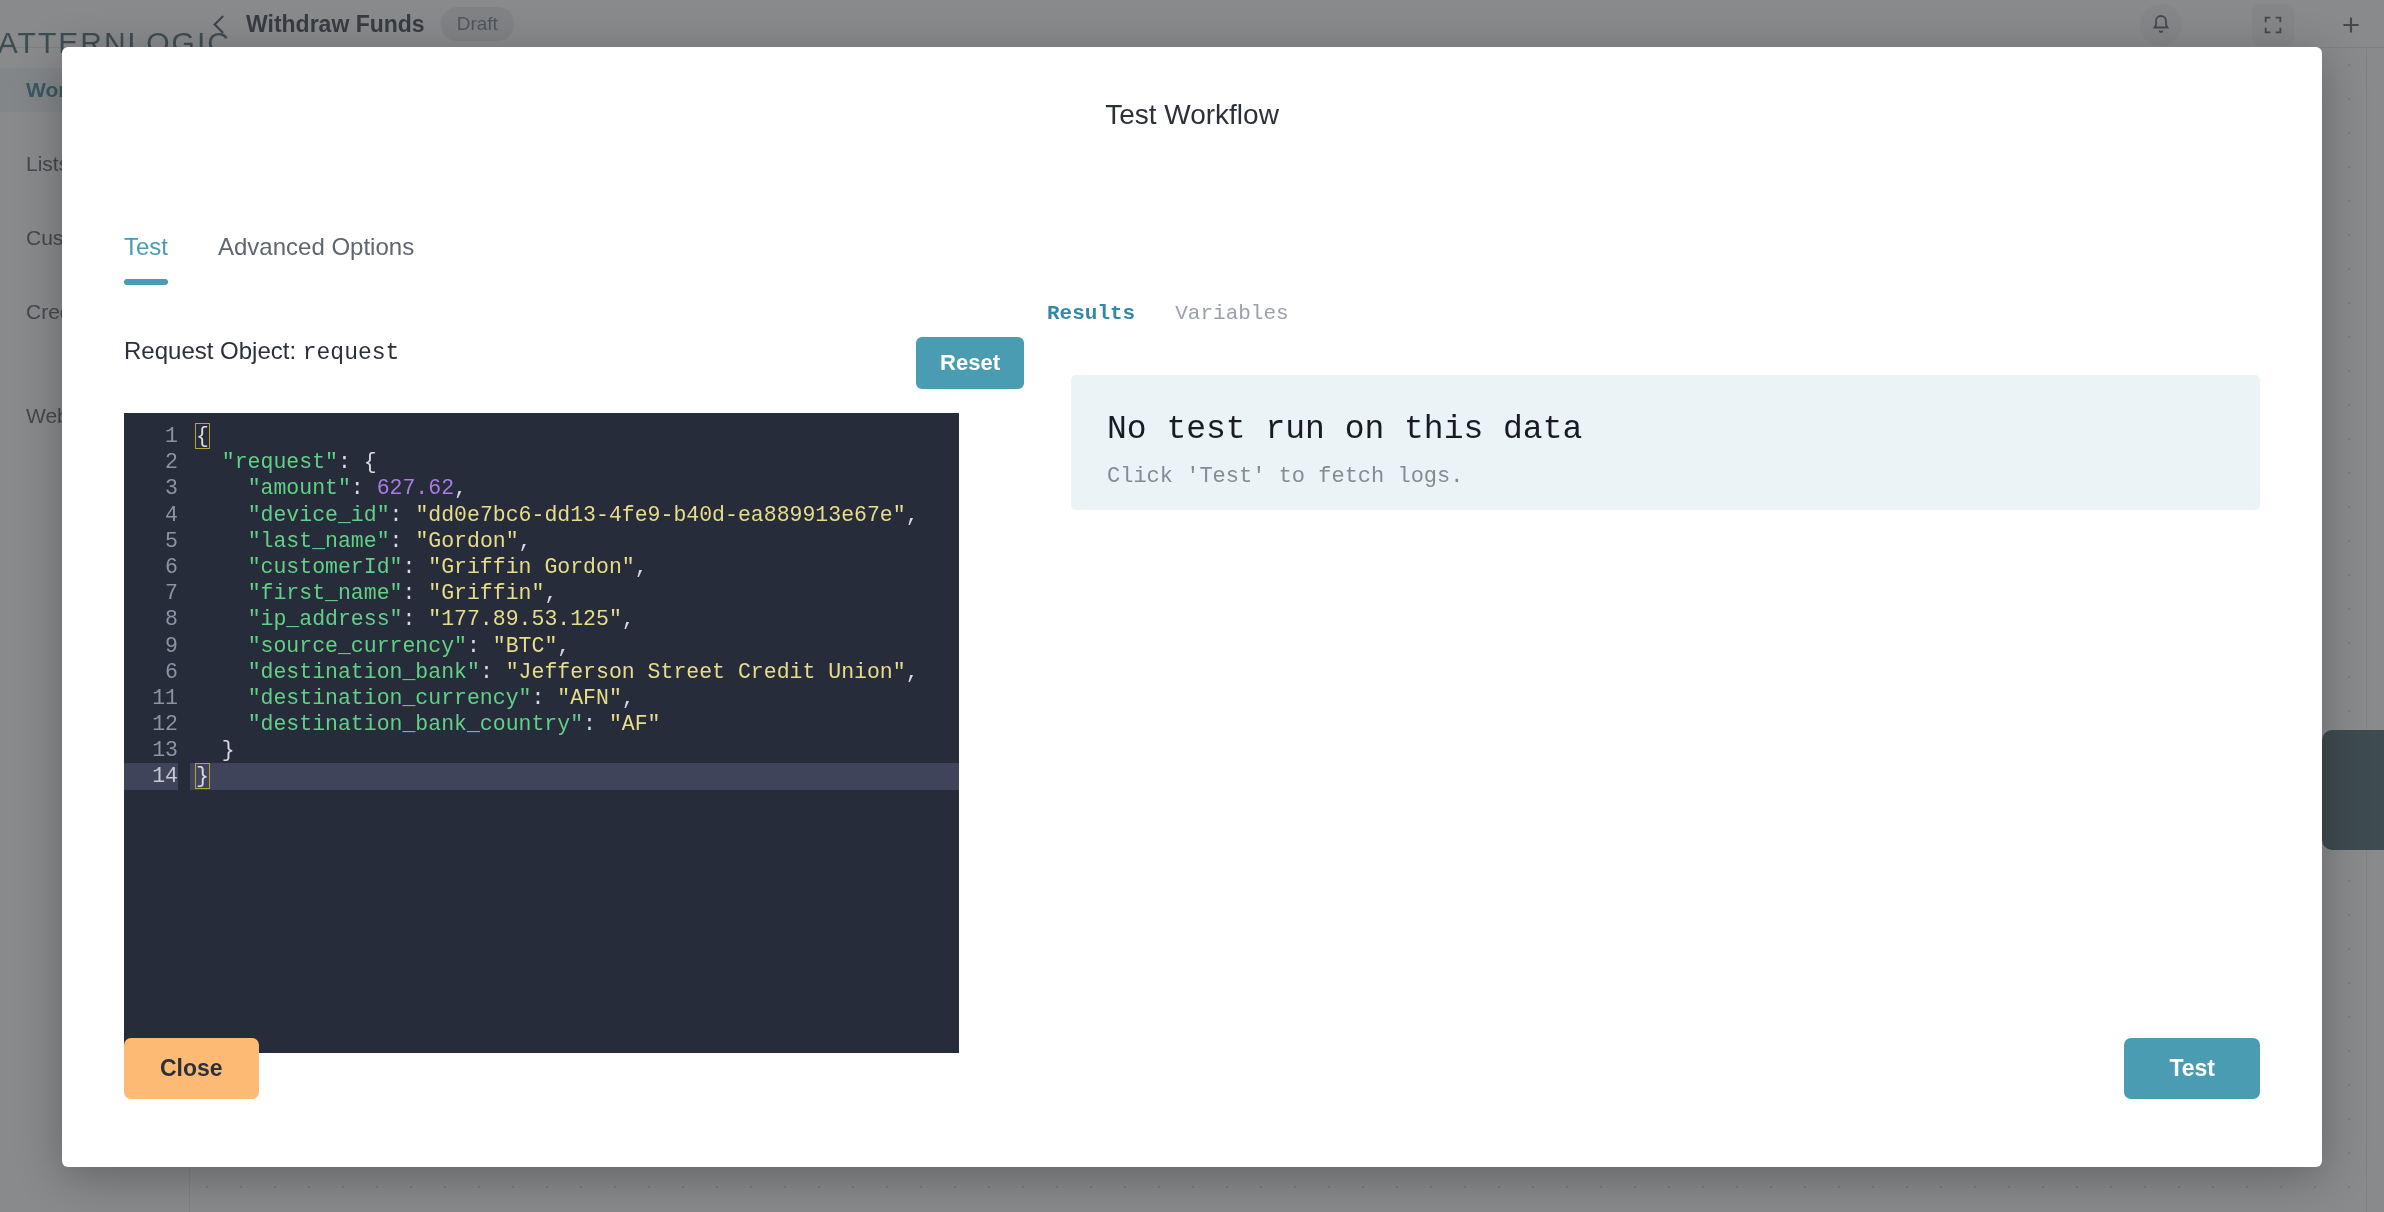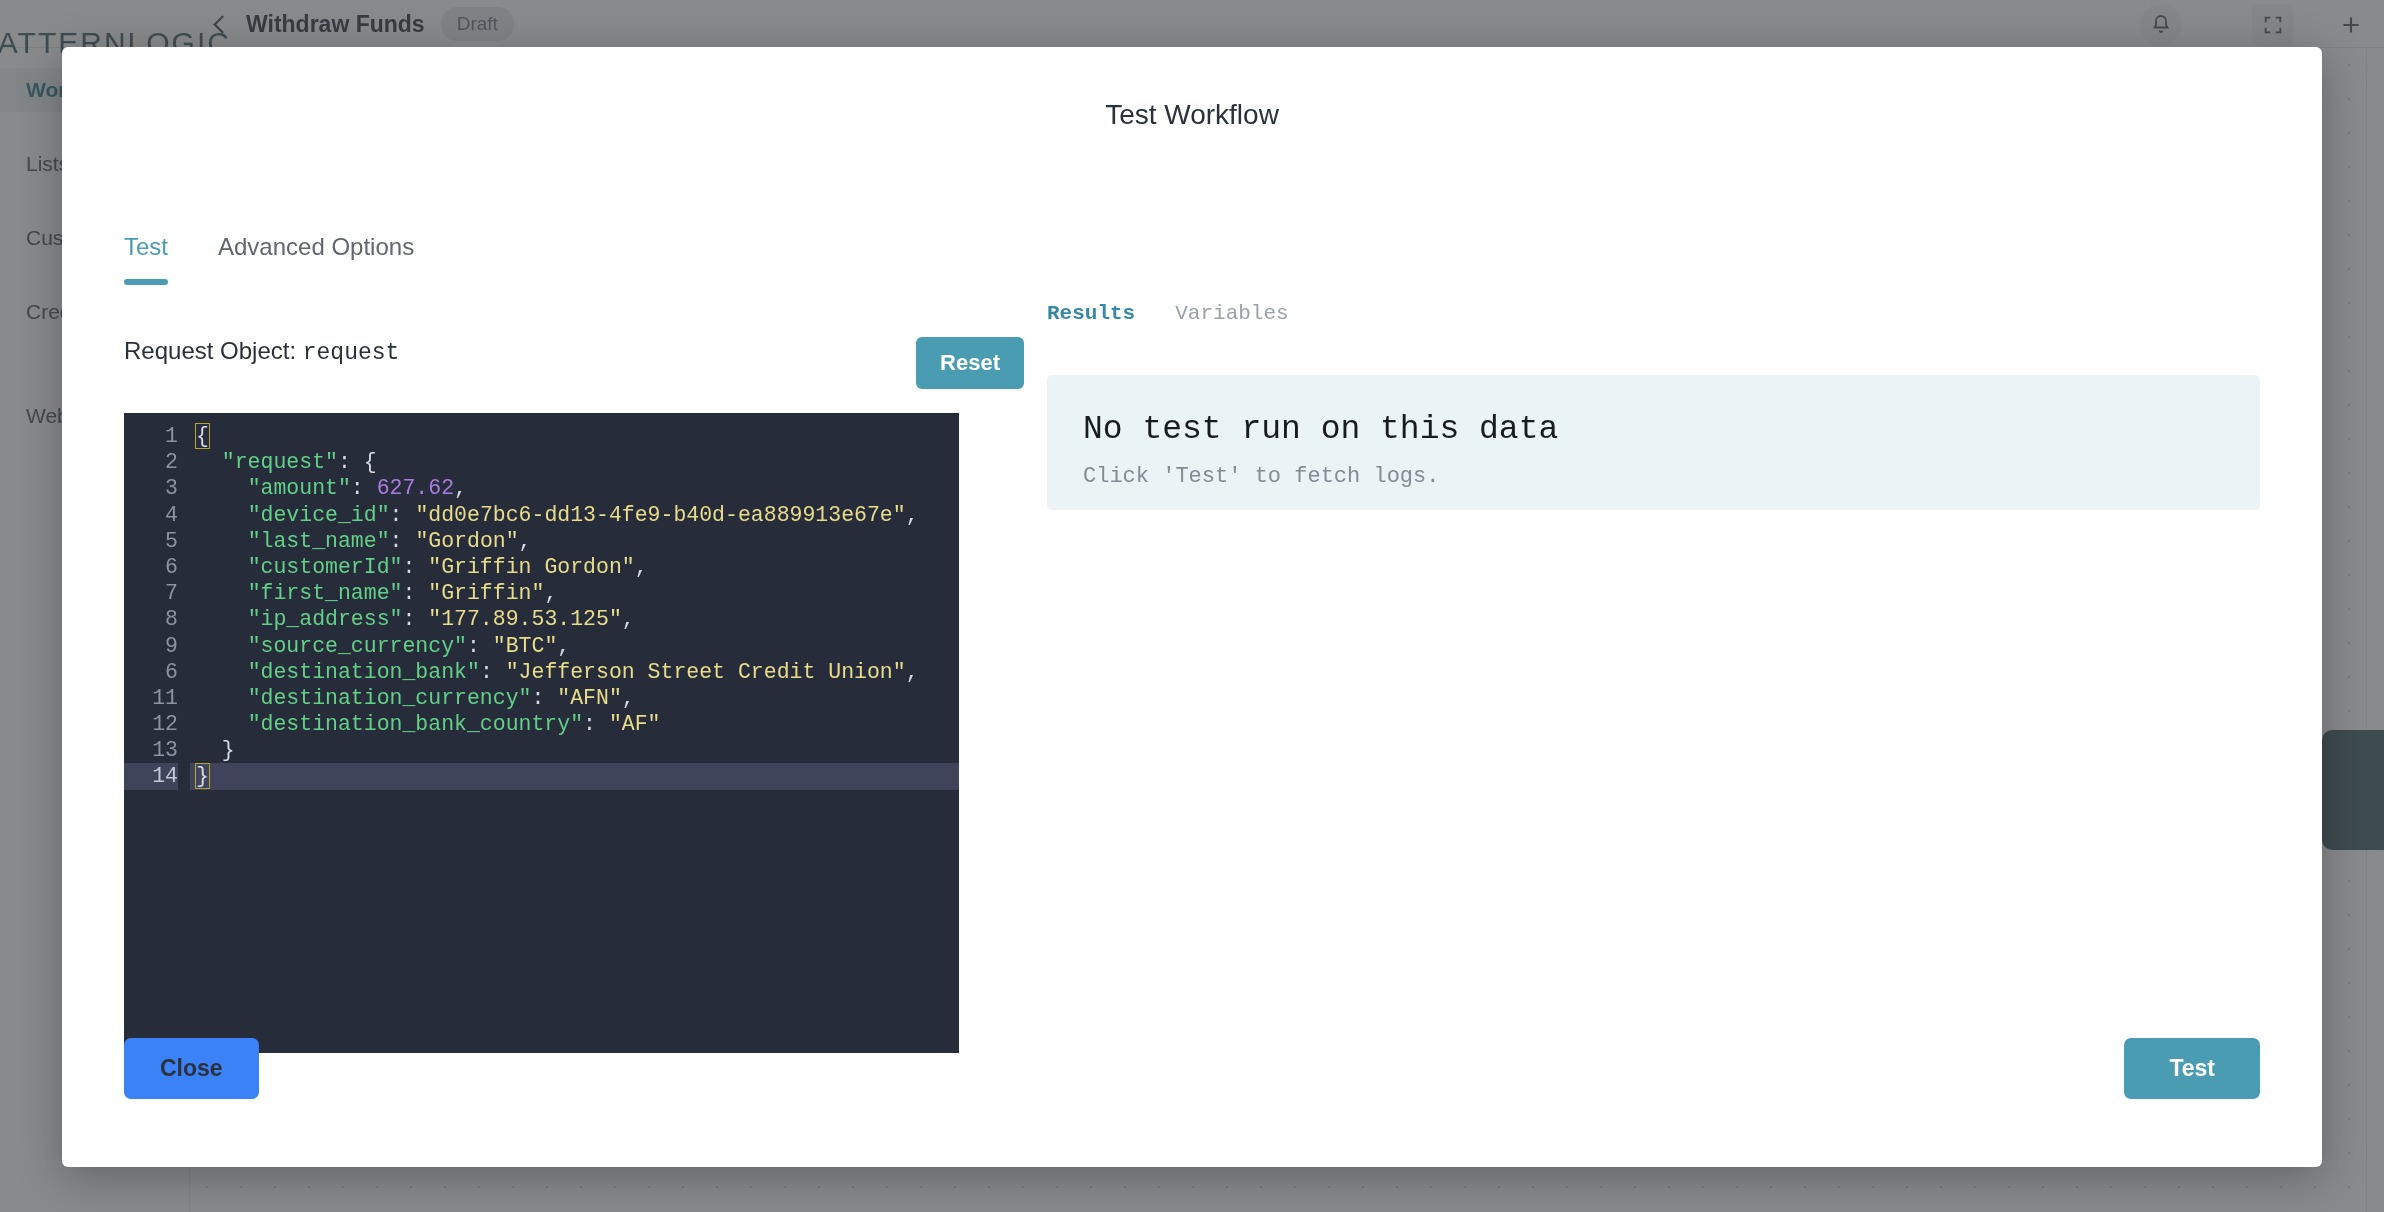--- a/index.html
+++ b/index.html
@@ -290,38 +290,39 @@
   }
   .rtab.active { color: #3688a8; font-weight: bold; }
   .rtab.inactive { color: #9aa1ab; }
 
   #result-card {
     margin-top: 50px;
     background: #eaf3f5;
     border-radius: 5px;
     padding: 36px 36px 40px 36px;
     height: 135px;
+    margin-left: 24px;
   }
   #result-title {
     font-size: 33px;
     color: #181c22;
     font-weight: 400;
   }
   #result-sub {
     margin-top: 16px;
     font-size: 22px;
     color: #838b95;
   }
 
   
   #close-btn {
     position: absolute;
     left: 62px;
     bottom: 68px;
-    background: #3b82f6;
+    background: #fdba74;
     color: #2b313b;
     border: none;
     border-radius: 7px;
     font-size: 23px;
     font-weight: bold;
     padding: 17px 36px;
     cursor: pointer;
     font-family: "Liberation Sans", sans-serif;
   }
   #test-btn {

